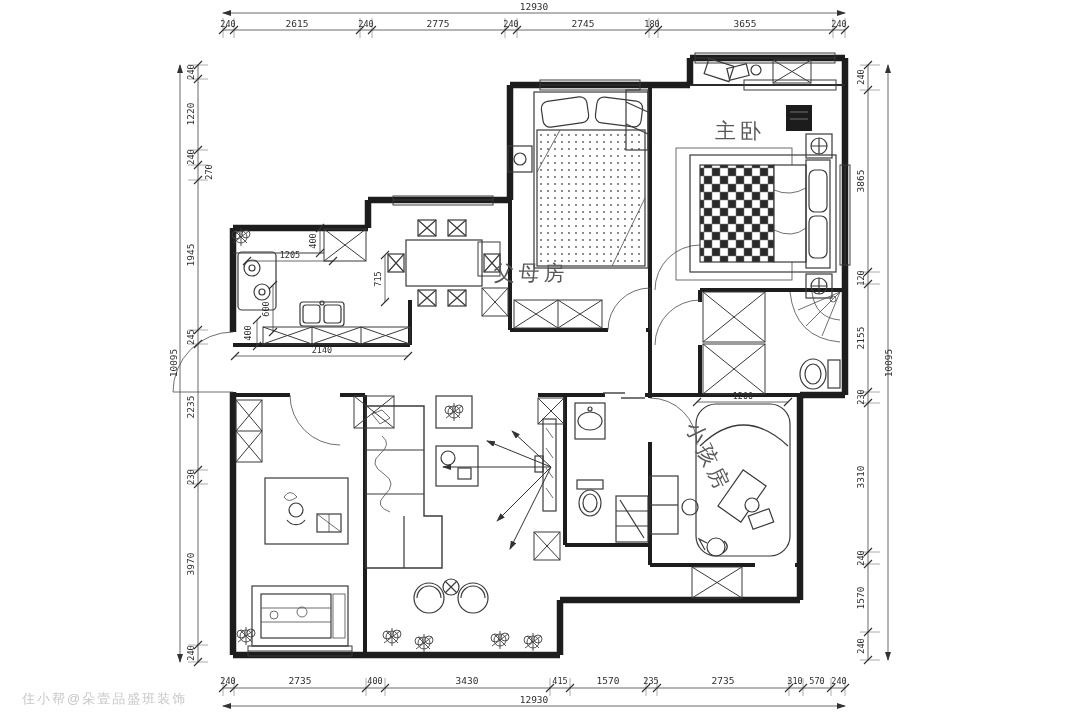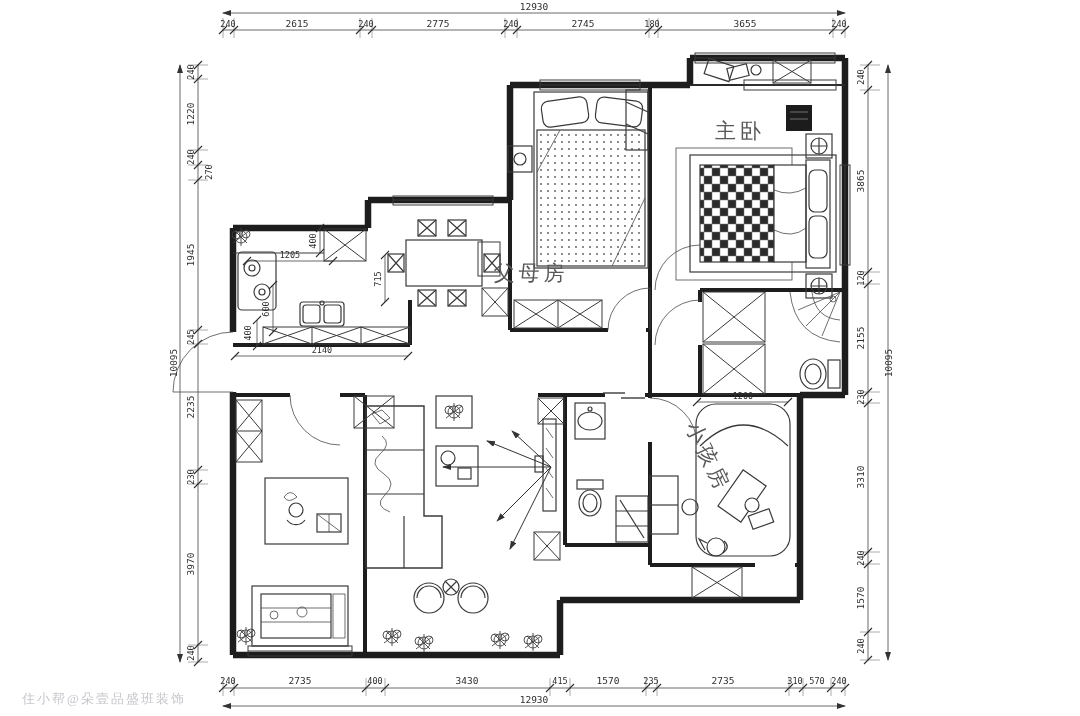--- a/index.html
+++ b/index.html
@@ -15,21 +15,21 @@
   .fthin { stroke:#4a4a4a; stroke-width:0.8; fill:none; }
   .x   { stroke:#3a3a3a; stroke-width:1;   fill:none; }
   .dl  { stroke:#444;    stroke-width:0.8; fill:none; }
   .tick{ stroke:#2f2f2f; stroke-width:1.1; fill:none; }
   .ext { stroke:#666;    stroke-width:0.55; fill:none; }
   .arr { stroke:#333;    stroke-width:1;   fill:none; }
   .dim { font-family:"DejaVu Sans Mono", monospace; font-size:9.5px; fill:#2e2e2e; }
   .dimsm { font-size:8.5px; }
   .room { font-family:"DejaVu Sans", sans-serif; font-size:21px; fill:#585858; letter-spacing:4px; }
   .watermark { position:absolute; left:22px; top:690px; font-size:13px; letter-spacing:2px;
-               color:#c6c6cc; font-family:Liberation Serif, serif; }
+               color:#c6c6cc; font-family:Liberation Sans, sans-serif; }
   text { user-select:none; }
 </style>
 </head>
 <body>
 
 <div class="stage">
 <svg width="1080" height="716" viewBox="0 0 1080 716">
   <defs>
     <marker id="ah" markerWidth="10" markerHeight="8" refX="8" refY="3" orient="auto-start-reverse" markerUnits="userSpaceOnUse">
       <path d="M0,0L9,3L0,6Z" fill="#333"></path>

